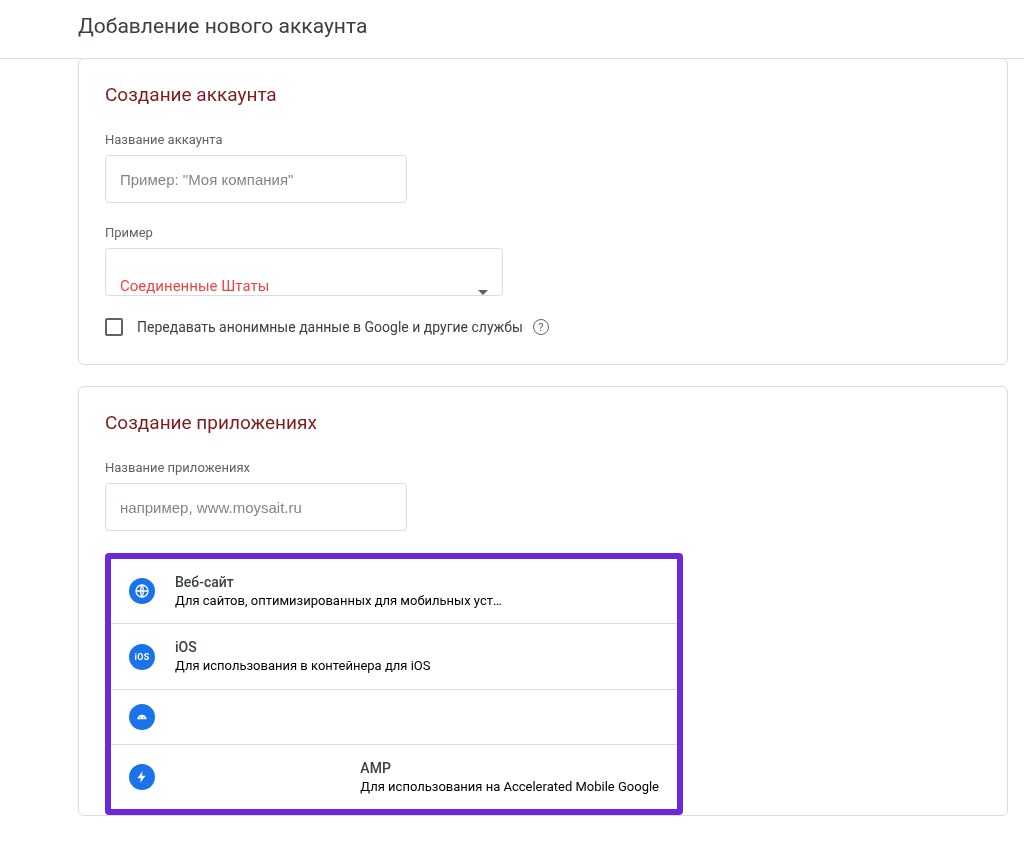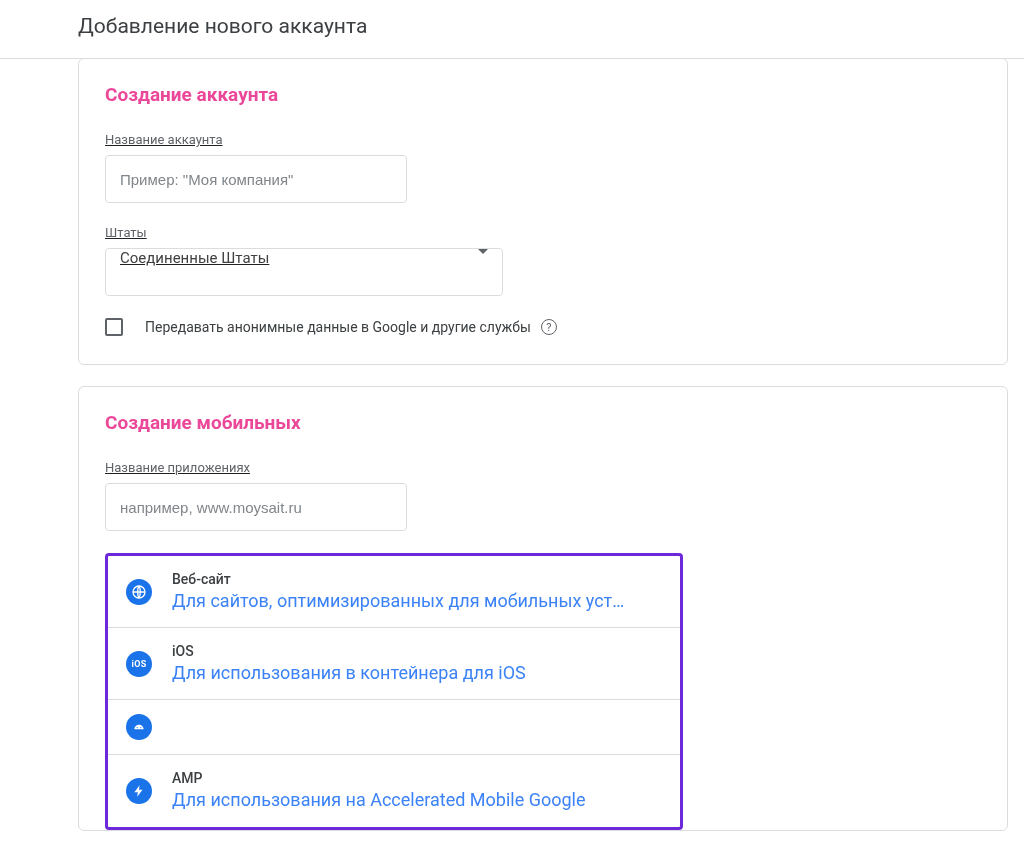--- a/index.html
+++ b/index.html
@@ -29,66 +29,66 @@
     border-radius: 6px;
     padding: 24px 26px 28px 26px;
     margin-top: -1px;
     width: 930px;
     background: #fff;
     overflow: hidden;
   }
   .card + .card-spacer { height: 22px; }
   .card-title {
     font-size: 19px;
-    font-weight: 700;
-    color: #ec4899;
+    font-weight: 400;
+    color: #7f1d1d;
     margin-bottom: 26px;
   }
   .field-label {
     font-size: 13px;
     color: #5f6368;
     margin-bottom: 8px;
     display: block;
   }
   .text-input {
     border: 1px solid #dadce0;
     border-radius: 4px;
     height: 48px;
     padding: 0 14px;
     font-size: 15px;
     color: #3c4043;
     width: 302px;
     outline: none;
   }
   .text-input::placeholder { color: #80868b; }
-  .field-block { margin-bottom: 22px; text-decoration: underline; }
+  .field-block { margin-bottom: 22px; }
   .select-box {
     position: relative;
     width: 398px;
     border: 1px solid #dadce0;
     border-radius: 4px;
     height: 48px;
     display: flex;
-    align-items: flex-start;
+    align-items: flex-end;
     padding: 0 14px;
     cursor: pointer;
     font-size: 15px;
-    color: #404040;
+    color: #ef4444;
     justify-content: space-between;
   }
   .caret {
     width: 0; height: 0;
     border-left: 5px solid transparent;
     border-right: 5px solid transparent;
     border-top: 5px solid #5f6368;
   }
   .checkbox-row {
     display: flex;
     align-items: center;
-    gap: 22px;
+    gap: 14px;
   }
   .checkbox {
     width: 18px; height: 18px;
     border: 2px solid #5f6368;
     border-radius: 2px;
     flex-shrink: 0;
     cursor: pointer;
   }
   .checkbox-label {
     font-size: 14px;
@@ -103,21 +103,21 @@
     border-radius: 50%;
     display: inline-flex;
     align-items: center;
     justify-content: center;
     font-size: 11px;
     color: #5f6368;
     flex-shrink: 0;
   }
   .platform-list {
     width: 578px;
-    border: 3px solid #6d28d9;
+    border: 6px solid #6d28d9;
     border-radius: 4px;
     overflow: hidden;
   }
   .platform-item {
     display: flex;
     align-items: center;
     padding: 14px 18px;
     gap: 20px;
     border-bottom: 1px solid #dadce0;
     cursor: pointer;
@@ -133,61 +133,61 @@
     flex-shrink: 0;
     color: #fff;
   }
   .platform-text { line-height: 1.35; }
   .platform-title {
     font-size: 14px;
     font-weight: 500;
     color: #3c4043;
   }
   .platform-desc {
-    font-size: 18px;
-    color: #3b82f6;
+    font-size: 13px;
+    color: #000000;
   }
   svg { display: block; }
 </style>
 </head>
 <body>
 
 <div class="page">
   <h1 class="page-title">Добавление нового аккаунта</h1>
   <div class="divider-line"></div>
 
   <div class="card">
     <h2 class="card-title">Создание аккаунта</h2>
 
     <div class="field-block">
       <label class="field-label">Название аккаунта</label>
       <input type="text" class="text-input" placeholder="Пример: &quot;Моя компания&quot;" style="">
     </div>
 
     <div class="field-block">
-      <label class="field-label">Штаты</label>
+      <label class="field-label">Пример</label>
       <div class="select-box">
         <span>Соединенные Штаты</span>
         <span class="caret"></span>
       </div>
     </div>
 
     <div class="checkbox-row">
       <span class="checkbox"></span>
       <span class="checkbox-label">
         <span>Передавать анонимные данные в Google и другие службы</span>
         <span class="help-circle">?</span>
       </span>
     </div>
   </div>
 
   <div class="card-spacer"></div>
 
   <div class="card" style="padding-bottom:0;">
-    <h2 class="card-title">Создание мобильных</h2>
+    <h2 class="card-title">Создание приложениях</h2>
 
     <div class="field-block">
       <label class="field-label">Название приложениях</label>
       <input type="text" class="text-input" placeholder="например, www.moysait.ru" style="">
     </div>
 
 
     <div class="platform-list">
 
       <div class="platform-item">
@@ -214,21 +214,21 @@
       <div class="platform-item">
         <span class="platform-icon">
           <svg width="14" height="14" viewBox="0 0 24 24" fill="#fff">
             <path d="M6 8l-2-3m14 3l2-3M4 16c0-5 4-8 8-8s8 3 8 8H4z"></path>
             <circle cx="9" cy="13" r="1" fill="#1a73e8"></circle>
             <circle cx="15" cy="13" r="1" fill="#1a73e8"></circle>
           </svg>
         </span>
       </div>
 
-      <div class="platform-item" style="border-bottom:none;">
+      <div class="platform-item" style="border-bottom:none;justify-content:space-between;">
         <span class="platform-icon">
           <svg width="14" height="14" viewBox="0 0 24 24" fill="#fff">
             <path d="M13 2L4 14h6l-1 8 9-12h-6l1-8z"></path>
           </svg>
         </span>
         <div class="platform-text">
           <div class="platform-title">AMP</div>
           <div class="platform-desc">Для использования на Accelerated Mobile Google</div>
         </div>
       </div>

